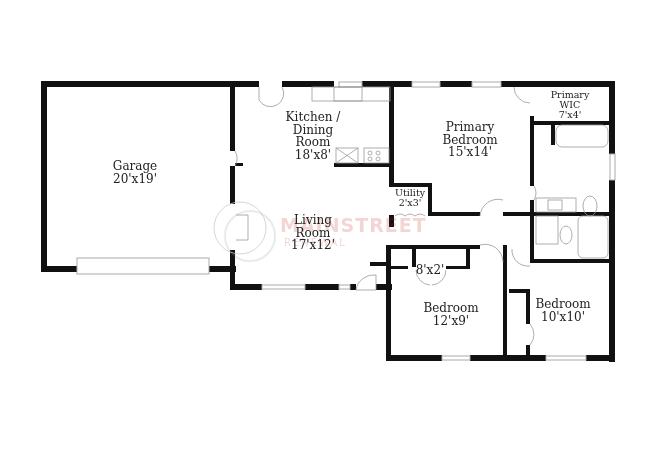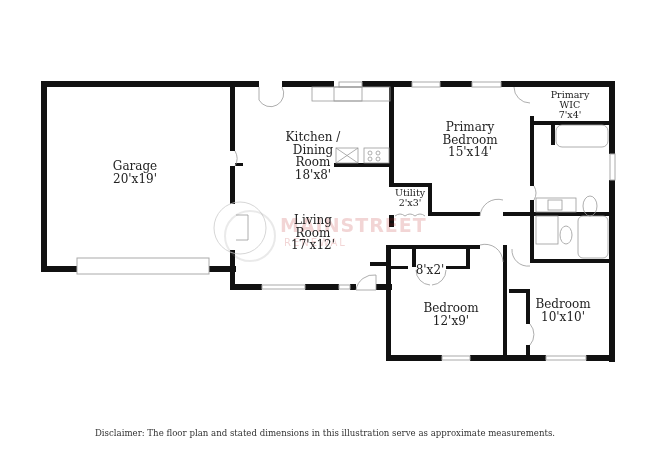--- a/index.html
+++ b/index.html
@@ -134,21 +134,21 @@
   <div class="ring"></div>
   <div class="t1">MAINSTREET</div>
   <div class="t2">RENEWAL</div>
 </div>
 
 <div class="label lg" style="left:135px; top:160px;">
   <div>Garage</div>
   <div>20'x19'</div>
 </div>
 
-<div class="label lg" style="left:313px; top:111px;margin-top:20px;">
+<div class="label lg" style="left:313px; top:111px;">
   <div>Kitchen /</div>
   <div>Dining</div>
   <div>Room</div>
   <div>18'x8'</div>
 </div>
 
 <div class="label lg" style="left:313px; top:214px;">
   <div>Living</div>
   <div>Room</div>
   <div>17'x12'</div>
@@ -179,14 +179,13 @@
   <div>Bedroom</div>
   <div>12'x9'</div>
 </div>
 
 <div class="label lg" style="left:563px; top:298px;">
   <div>Bedroom</div>
   <div>10'x10'</div>
 </div>
 
 <div class="disclaimer">
-  <div>Disclaimer: The floor plan and stated dimensions in this illustration serve as approximate measurements.</div>
 </div>
 
 </body></html>

